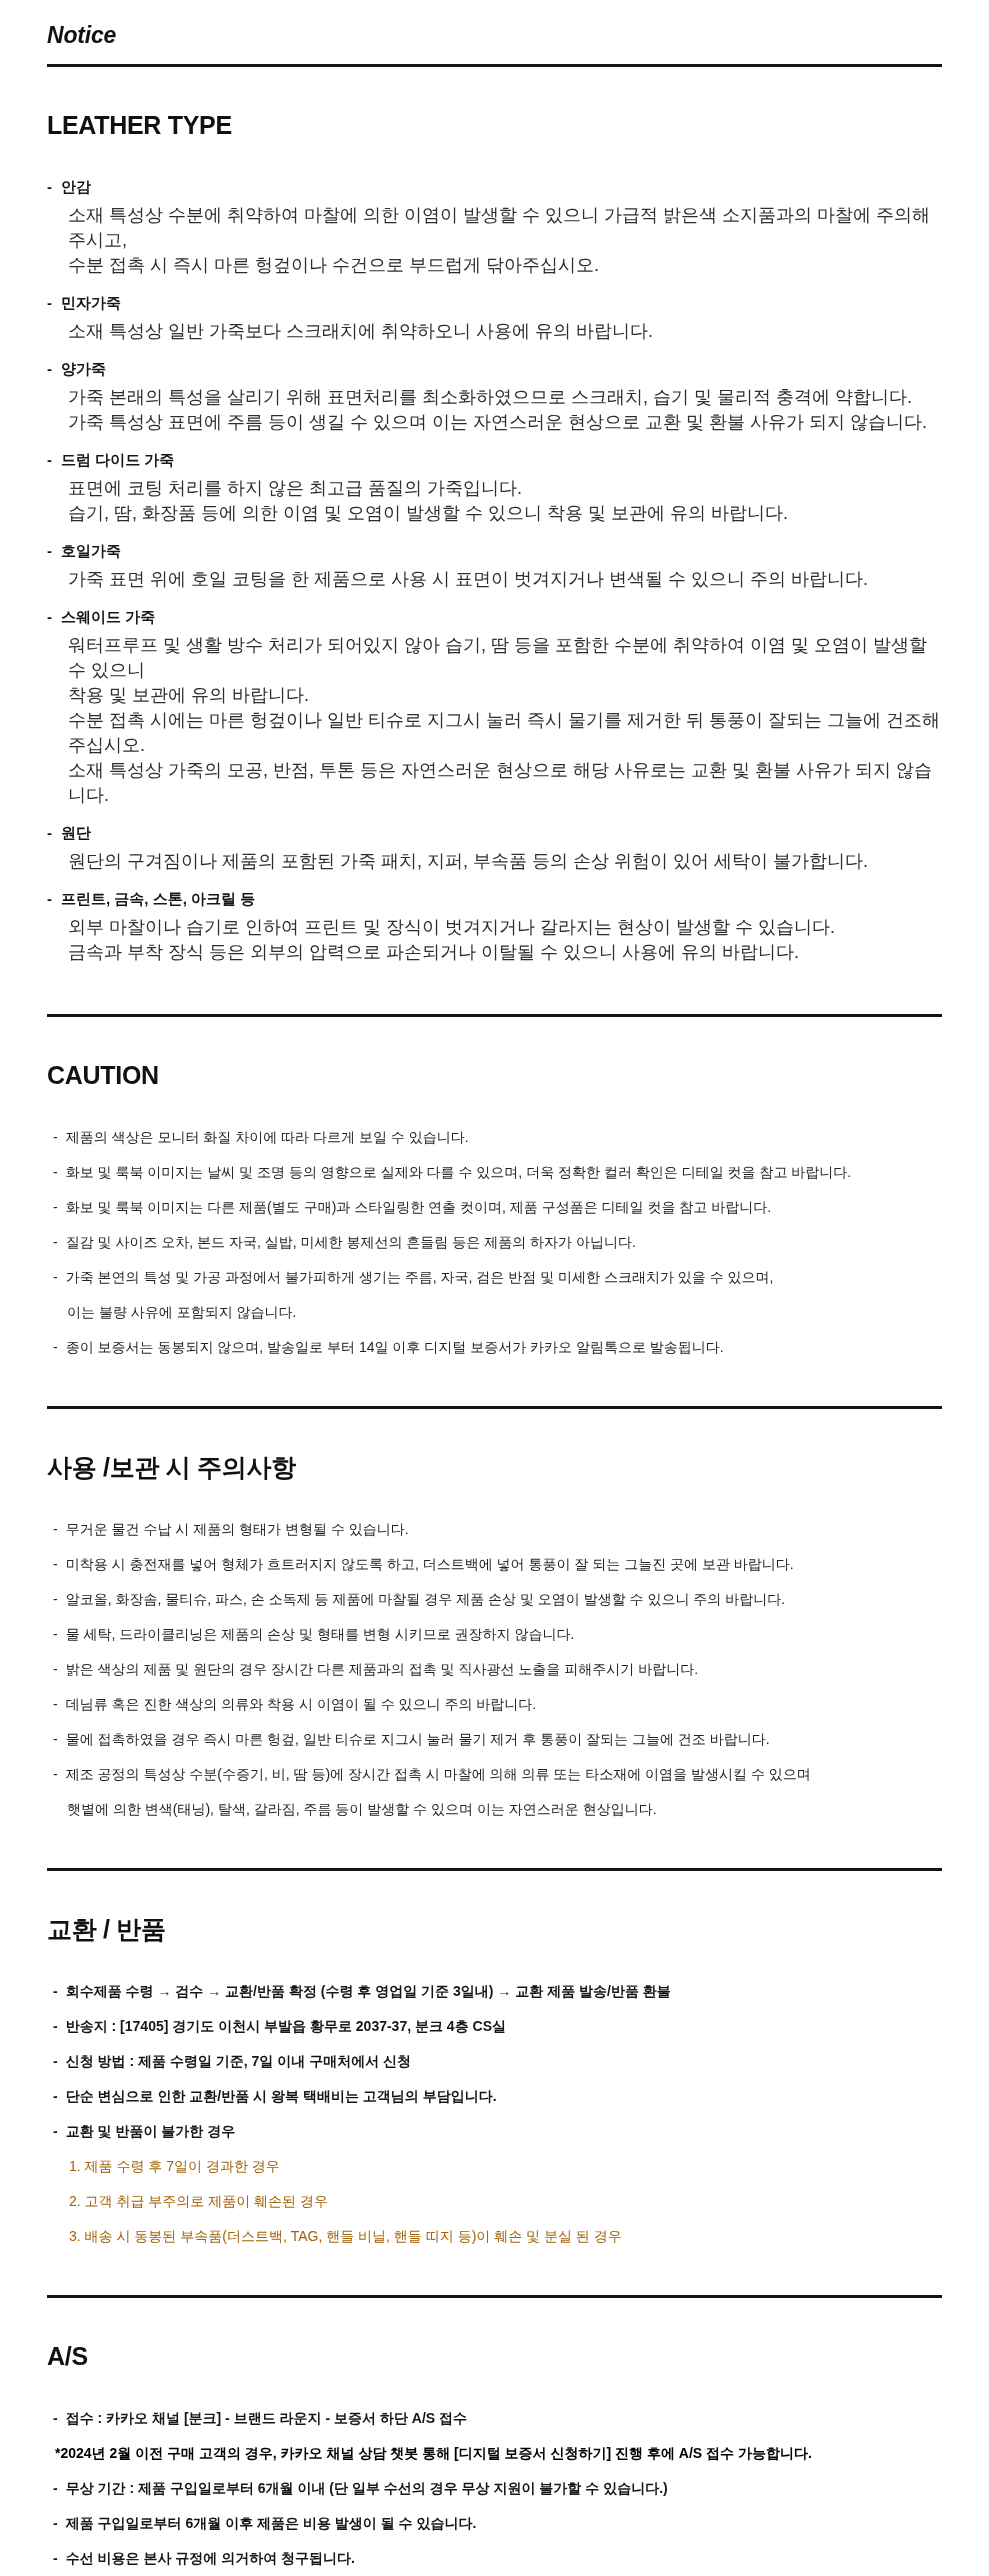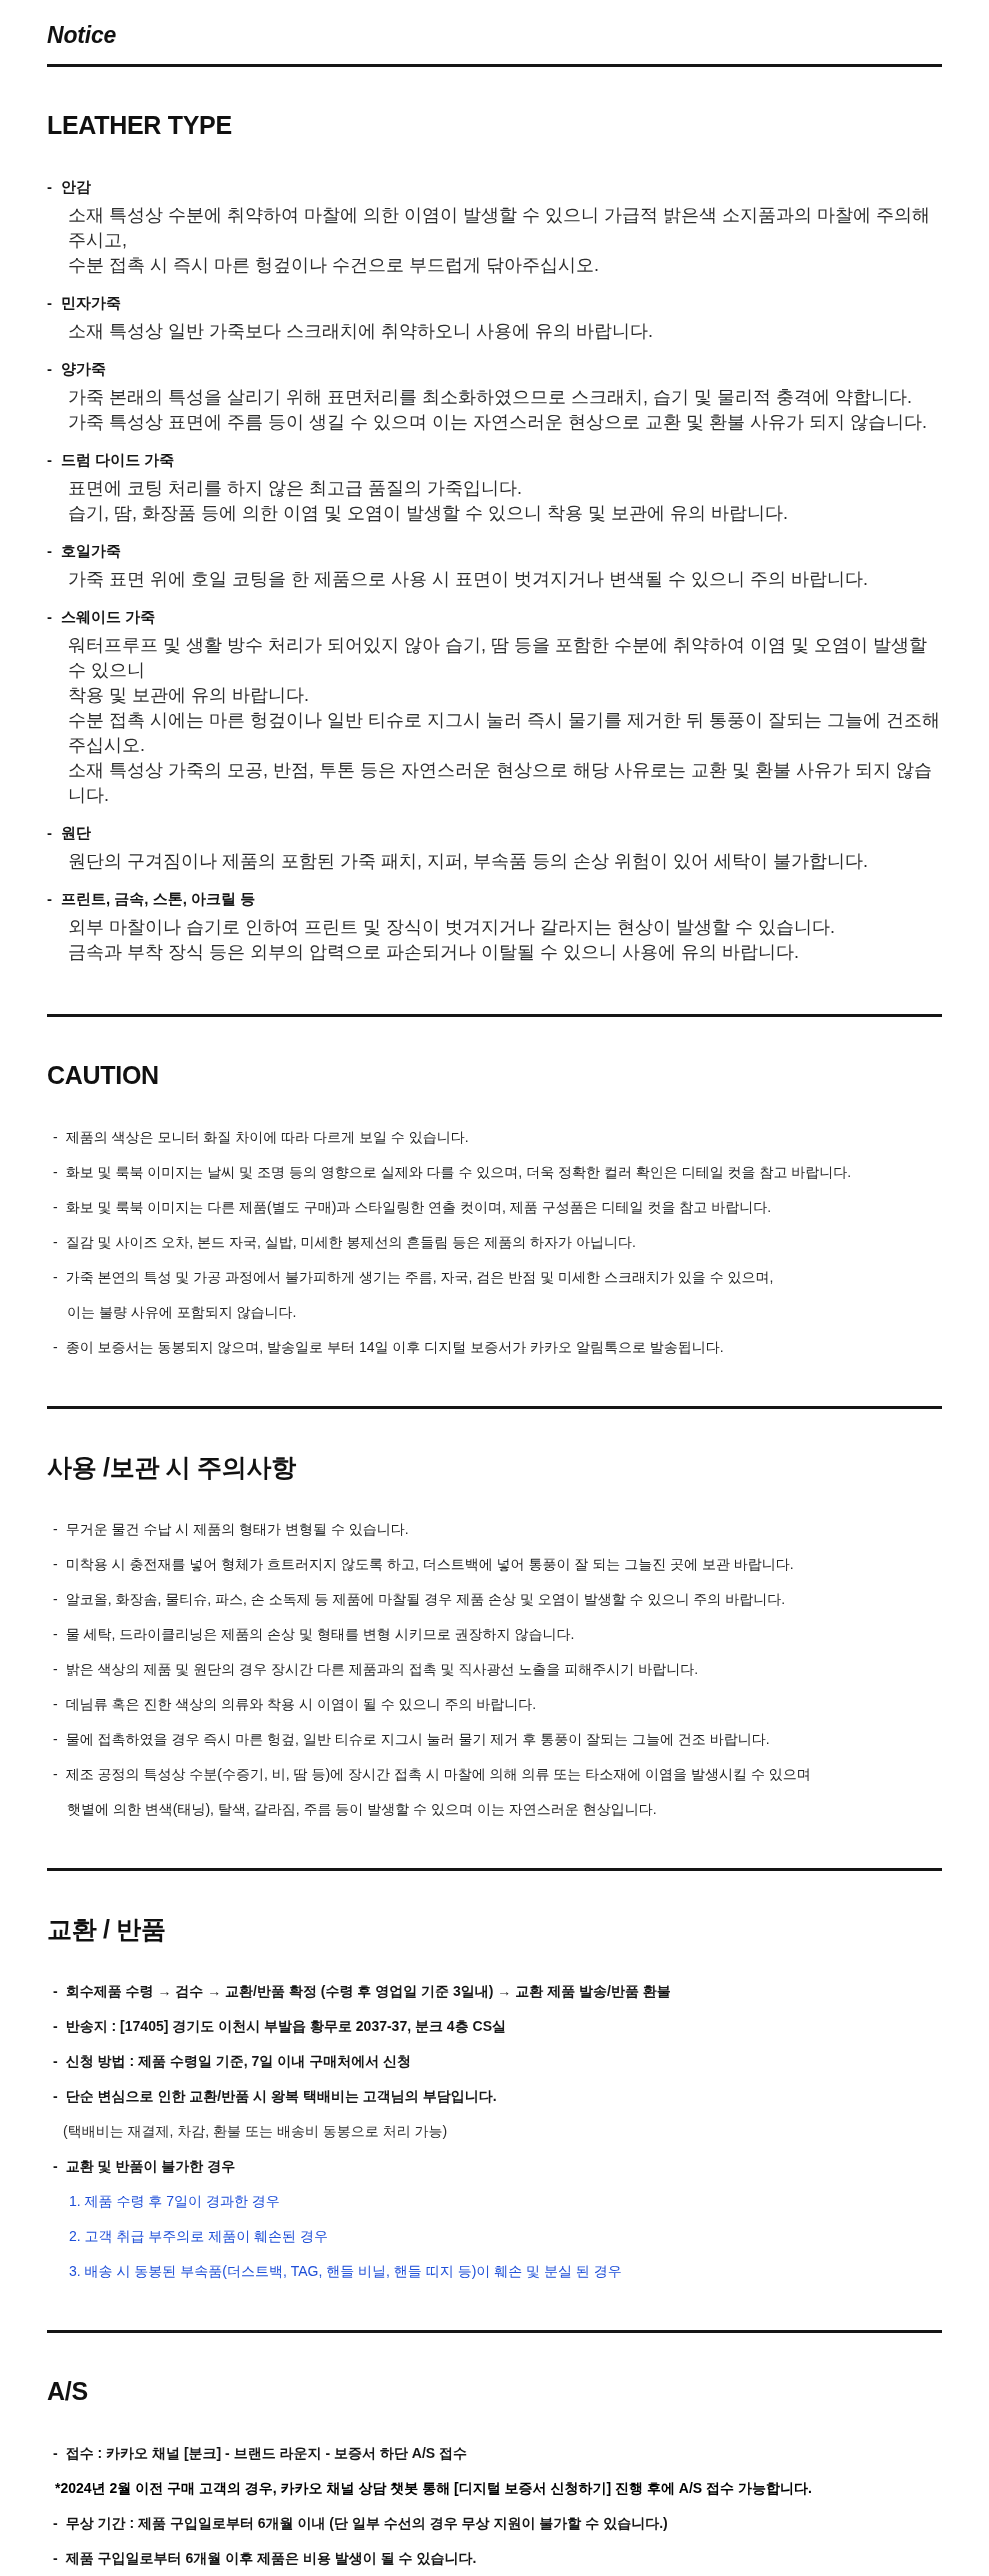--- a/index.html
+++ b/index.html
@@ -58,21 +58,21 @@
     font-size: 14px;
     line-height: 20px;
     margin-bottom: 15px;
     color: #222;
   }
   .b-row { display: flex; }
   .b-row .dash { flex: 0 0 auto; margin-right: 8px; margin-left: 6px; }
   .b-cont { padding-left: 20px; margin-top: 15px; }
   .bullet.bold-dash { font-weight: 700; color: #161616; }
   .bullet.note { padding-left: 16px; color: #2d2d2d; }
-  .bullet.numbered { padding-left: 22px; color: #1d4ed8; }
+  .bullet.numbered { padding-left: 22px; color: #a16207; }
   .bullet.star { padding-left: 8px; font-weight: 700; color: #000000; }
 </style>
 </head>
 <body>
 
 <div class="page">
 
   <h1 class="page-title">Notice</h1>
   <hr class="divider">
 
@@ -261,25 +261,20 @@
             <span class="dash">-</span>
             <span class="b-text">신청 방법 : 제품 수령일 기준, 7일 이내 구매처에서 신청</span>
           </div>
         </div>
         <div class="bullet bold-dash">
           <div class="b-row">
             <span class="dash">-</span>
             <span class="b-text">단순 변심으로 인한 교환/반품 시 왕복 택배비는 고객님의 부담입니다.</span>
           </div>
         </div>
-        <div class="bullet note">
-          <div class="b-row">
-            <span class="b-text">(택배비는 재결제, 차감, 환불 또는 배송비 동봉으로 처리 가능)</span>
-          </div>
-        </div>
         <div class="bullet bold-dash">
           <div class="b-row">
             <span class="dash">-</span>
             <span class="b-text">교환 및 반품이 불가한 경우</span>
           </div>
         </div>
         <div class="bullet numbered">
           <div class="b-row">
             <span class="b-text">1. 제품 수령 후 7일이 경과한 경우</span>
           </div>

